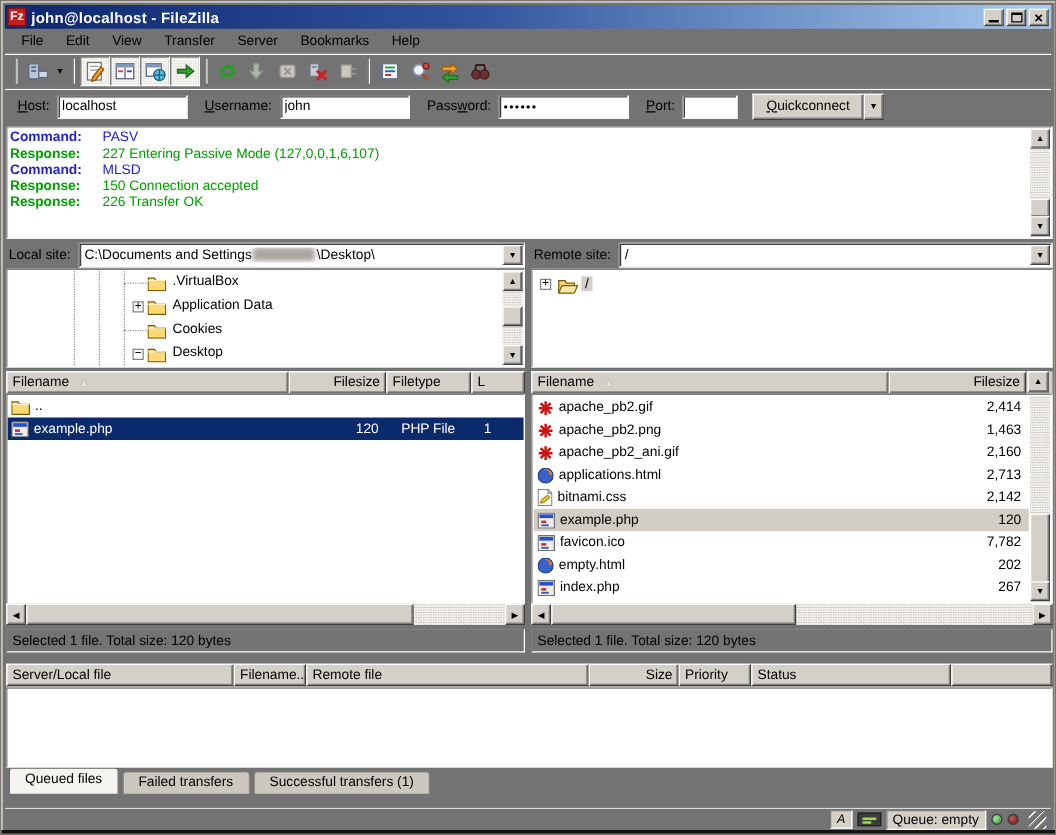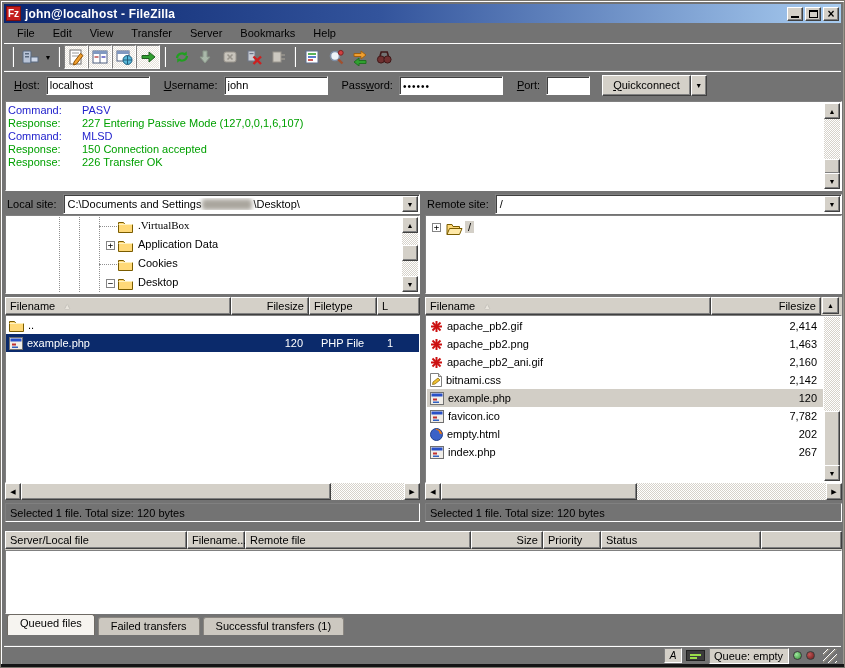--- a/index.html
+++ b/index.html
@@ -44,21 +44,21 @@
               box-shadow:inset 0 1px 0 #fff; display:flex; align-items:center; padding-left:10px; gap:6px; }
   .qlabel u { text-decoration:underline; }
   .qc-input { height:19px; font-family:"Liberation Sans",sans-serif; font-size:11px; padding:1px 3px; outline:none; }
   .qc-btn { height:21px; padding:2px 10px 3px; font-size:11px; display:flex; align-items:center; }
   .qc-btn-dd { width:16px; height:21px; display:flex; align-items:center; justify-content:center; font-size:7px; }
 
   
   .logpanel { position:absolute; left:4px; top:100px; width:837px; height:90px; background:#fff; }
   .log-lines { position:absolute; left:2px; top:2px; right:18px; bottom:2px; overflow:hidden; }
   .log-line { display:flex; height:13px; line-height:13px; }
-  .log-label { width:74px; flex:0 0 74px; }
+  .log-label { width:74px; flex:0 0 74px;font-weight:bold; }
   .log-command { color:#2323cd; }
   .log-response { color:#00a000; }
   .log-status { color:#000; }
 
   
   .sb-track { background-image:conic-gradient(#fff 0 25%, #d6d2ca 0 50%, #fff 0 75%, #d6d2ca 0); background-size:2px 2px; }
   .sbtn { background:#d4d0c8; border:1px solid; border-color:#fff #404040 #404040 #fff; box-shadow:inset -1px -1px 0 #808080;
           display:flex; align-items:center; justify-content:center; font-size:7px; color:#000; }
   .sthumb { background:#d4d0c8; border:1px solid; border-color:#fff #404040 #404040 #fff; box-shadow:inset -1px -1px 0 #808080; }
 
@@ -322,21 +322,21 @@
       <div class="tree-rows">
         <div class="vline" style="left:53px;"></div>
         <div class="vline" style="left:73px;"></div>
         <div class="vline" style="left:93px;"></div>
         <div class="tree-row">
           <div class="hconn" style="left:93px; width:18px; top:9px;"></div>
           <svg style="position:absolute; left:112px; top:3px;" width="15" height="13">
               <path d="M0.5 2.5 h5 l1.5 2 h7.5 v8 h-14z" fill="#ffd978" stroke="#7a5c00"></path>
               <path d="M0.5 4.5 h14" stroke="#fff2c0"></path>
             </svg>
-          <span class="tree-label" style="left:129px;font-family:Liberation Serif, serif;">.VirtualBox</span>
+          <span class="tree-label" style="left:129px;">.VirtualBox</span>
         </div>
         <div class="tree-row">
           <div class="expander" style="left:100px; top:5px;">+</div>
           <svg style="position:absolute; left:112px; top:3px;" width="15" height="13">
               <path d="M0.5 2.5 h5 l1.5 2 h7.5 v8 h-14z" fill="#ffd978" stroke="#7a5c00"></path>
               <path d="M0.5 4.5 h14" stroke="#fff2c0"></path>
             </svg>
           <span class="tree-label" style="left:129px;">Application Data</span>
         </div>
         <div class="tree-row">
@@ -486,20 +486,31 @@
                   <line x1="2.5" y1="2.5" x2="10.5" y2="10.5"></line>
                   <line x1="10.5" y1="2.5" x2="2.5" y2="10.5"></line>
                 </g>
               </svg>
               <span>apache_pb2_ani.gif</span>
             </div>
           <div class="num" style="width:100px; padding-right:6px;">2,160</div>
         </div>
         <div class="lrow">
           <div class="fname" style="flex:1;">
+              <svg width="13" height="13">
+                <circle cx="6.5" cy="6.5" r="6" fill="#3a62c8"></circle>
+                <path d="M6.5 0.5 a6 6 0 0 1 6 6 l-3 -1 a3.5 3.5 0 0 0 -4 -3.5z" fill="#e87818"></path>
+                <circle cx="6.5" cy="6.5" r="6" fill="none" stroke="#20408a"></circle>
+              </svg>
+              <span>applications.html</span>
+            </div>
+          <div class="num" style="width:100px; padding-right:6px;">2,713</div>
+        </div>
+        <div class="lrow">
+          <div class="fname" style="flex:1;">
               <svg width="12" height="14">
                 <path d="M0.5 0.5 h8 l3 3 v10 h-11z" fill="#fff" stroke="#808080"></path>
                 <path d="M8.5 0.5 v3 h3" fill="#e8e4da" stroke="#808080"></path>
                 <path d="M3 9 l5 -4 2 2 -5 4 -2.5 0.5z" fill="#f0c030" stroke="#907010" stroke-width="0.8"></path>
               </svg>
               <span>bitnami.css</span>
             </div>
           <div class="num" style="width:100px; padding-right:6px;">2,142</div>
         </div>
         <div class="lrow sel-inactive">

